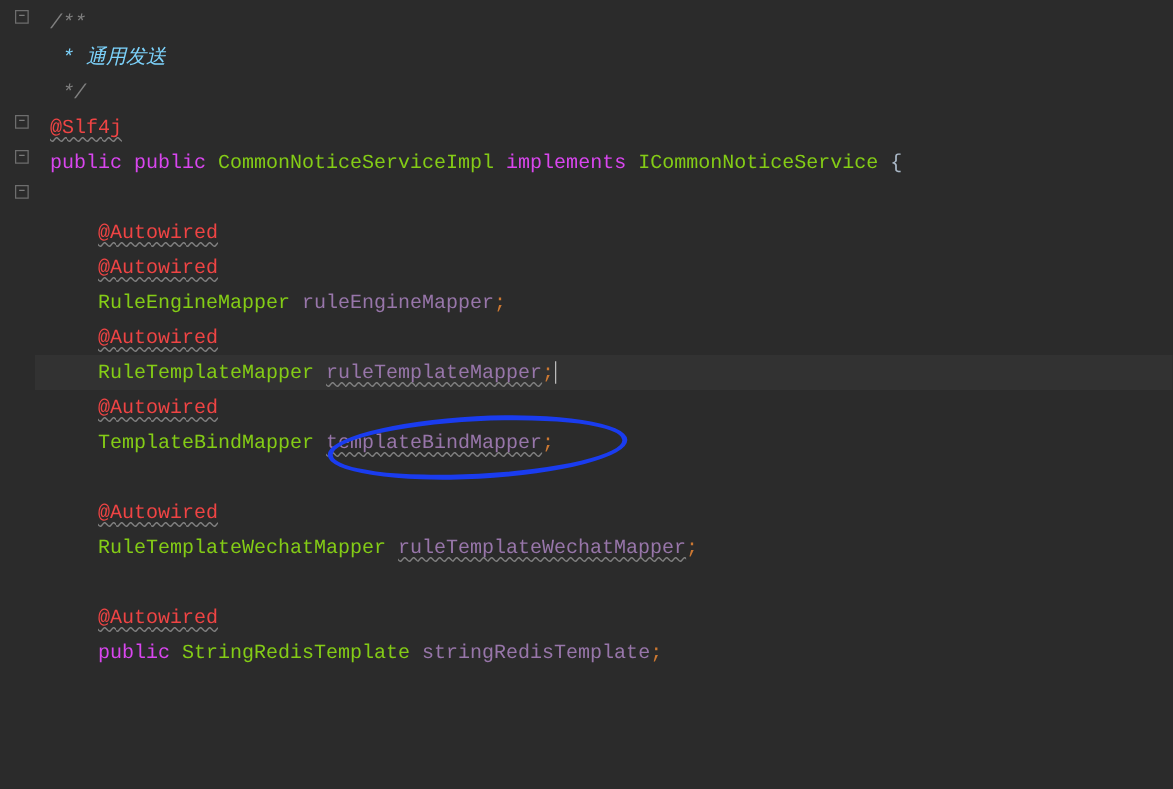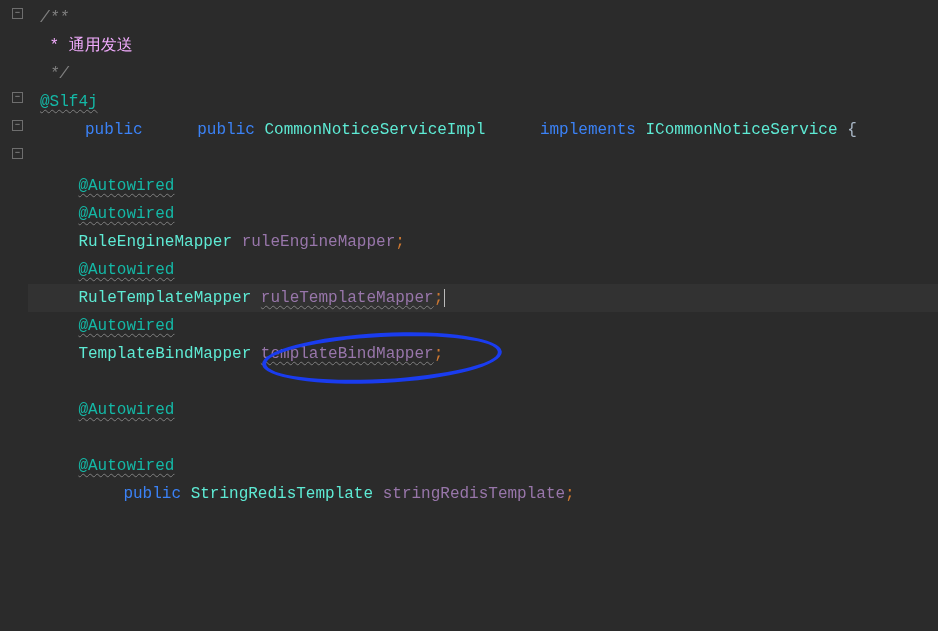--- a/index.html
+++ b/index.html
@@ -48,24 +48,24 @@
       white-space: pre;
       position: relative;
     }
     .current-line {
       background: #323232;
       margin-left: -12px;
       padding-left: 12px;
       margin-right: -200px;
     }
     .comment { color: #808080; font-style: italic; }
-    .comment-text { color: #f0abfc; }
-    .keyword { color: #3b82f6; margin-left: 45px; }
-    .annotation { color: #14b8a6; }
-    .class-name { color: #5eead4; }
+    .comment-text { color: #7dd3fc; font-style: italic; }
+    .keyword { color: #d946ef; }
+    .annotation { color: #ef4444; }
+    .class-name { color: #84cc16; }
     .field-name { color: #9876aa; }
     .semicolon { color: #cc7832; }
     .brace { color: #a9b7c6; }
     .underline-wavy {
       text-decoration: underline wavy #808080;
       text-decoration-thickness: 1px;
       text-underline-offset: 3px;
     }
     .circle-annotation {
       position: absolute;
@@ -121,20 +121,21 @@
     <div class="line current-line">    <span class="class-name">RuleTemplateMapper</span> <span class="field-name underline-wavy">ruleTemplateMapper</span><span class="semicolon">;</span><span class="caret"></span></div>
 
     <div class="line">    <span class="annotation underline-wavy">@Autowired</span></div>
 
     <div class="line">    <span class="class-name">TemplateBindMapper</span> <span class="field-name underline-wavy">templateBindMapper</span><span class="semicolon">;</span></div>
 
     <div class="line"></div>
 
     <div class="line">    <span class="annotation underline-wavy">@Autowired</span></div>
 
+    <div class="line">    <span class="class-name">RuleTemplateWechatMapper</span> <span class="field-name underline-wavy">ruleTemplateWechatMapper</span><span class="semicolon">;</span></div>
 
     <div class="line"></div>
 
     <div class="line">    <span class="annotation underline-wavy">@Autowired</span></div>
 
     <div class="line">    <span class="keyword">public</span> <span class="class-name">StringRedisTemplate</span> <span class="field-name">stringRedisTemplate</span><span class="semicolon">;</span></div>
 
     <div class="circle-annotation" style="left:234px; top:333px; width:240px; height:50px;"></div>
   </div>
 </div>

